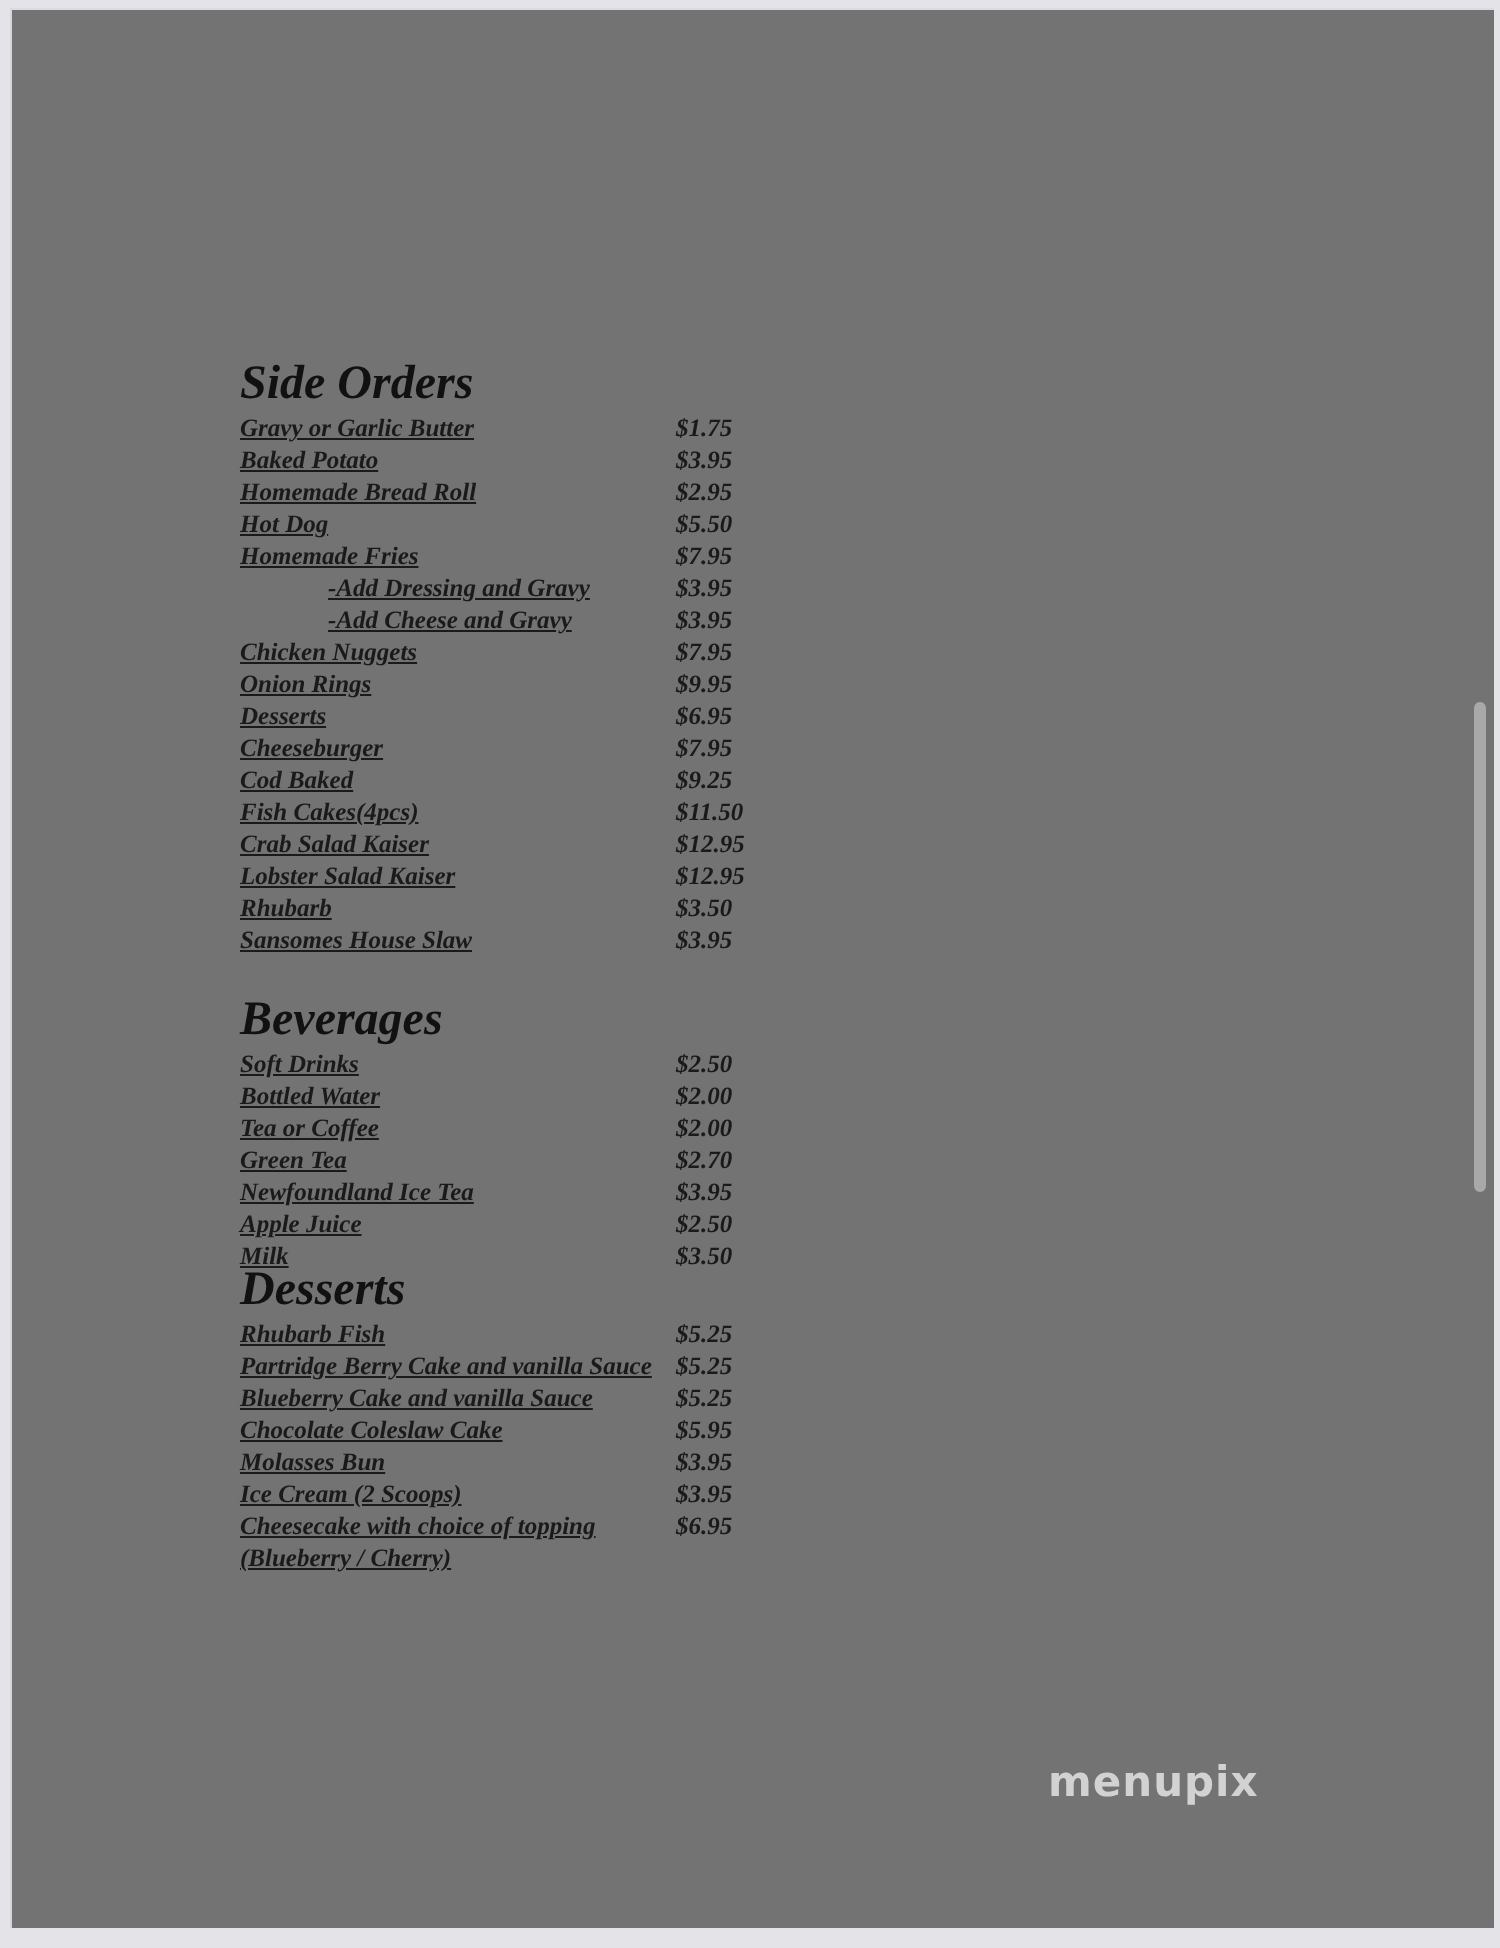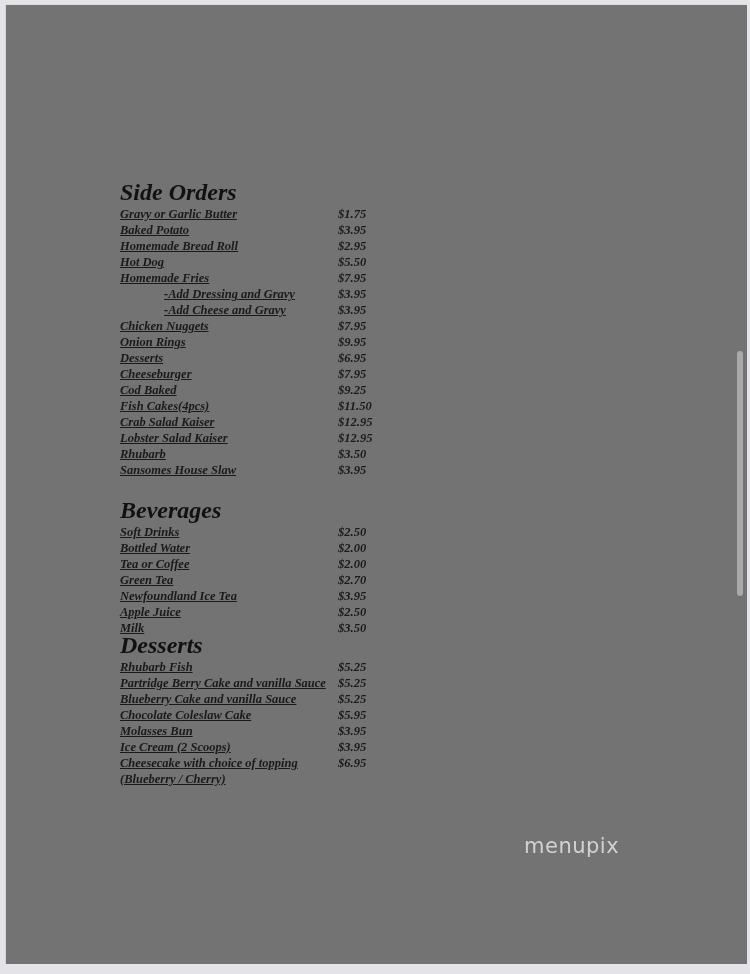--- a/index.html
+++ b/index.html
@@ -27,22 +27,22 @@
   }
   .item {
     position: relative; height: 16px; line-height: 16px;
     font-family: "Liberation Serif", serif; font-style: italic; font-weight: bold;
     font-size: 12.5px; color: #1a1a1a; white-space: nowrap;
   }
   .item .name { position: absolute; left: 0; text-decoration: underline; }
   .item .name.indent { left: 44px; }
   .item .price { position: absolute; left: 218px; }
   .watermark {
-    position: absolute; left: 518px; top: 829px;
-    font-family: "DejaVu Sans", sans-serif; font-size: 21px; font-weight: 400;
+    position: absolute; left: 518px; top: 874px;
+    font-family: "DejaVu Sans", sans-serif; font-size: 21px; font-weight: 700;
     color: #d2d2d2; letter-spacing: 0.5px;
   }
 </style>
 </head>
 <body>
 
 <div class="page">
 
   <div class="section" style="top:173px;">
     <h2 class="section-title">Side Orders</h2>

